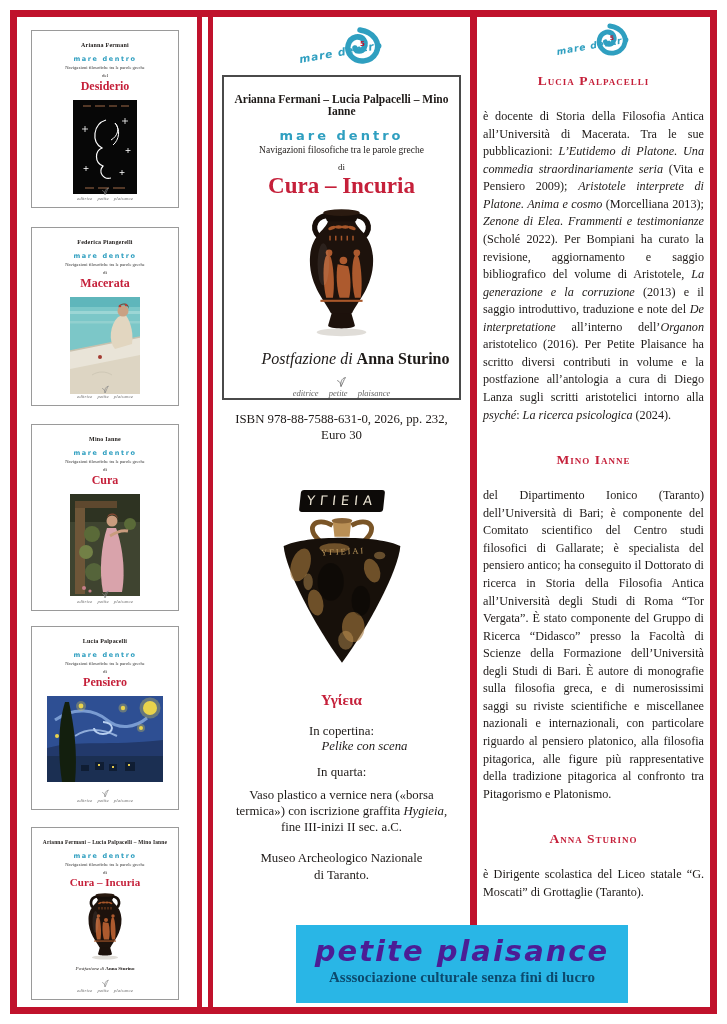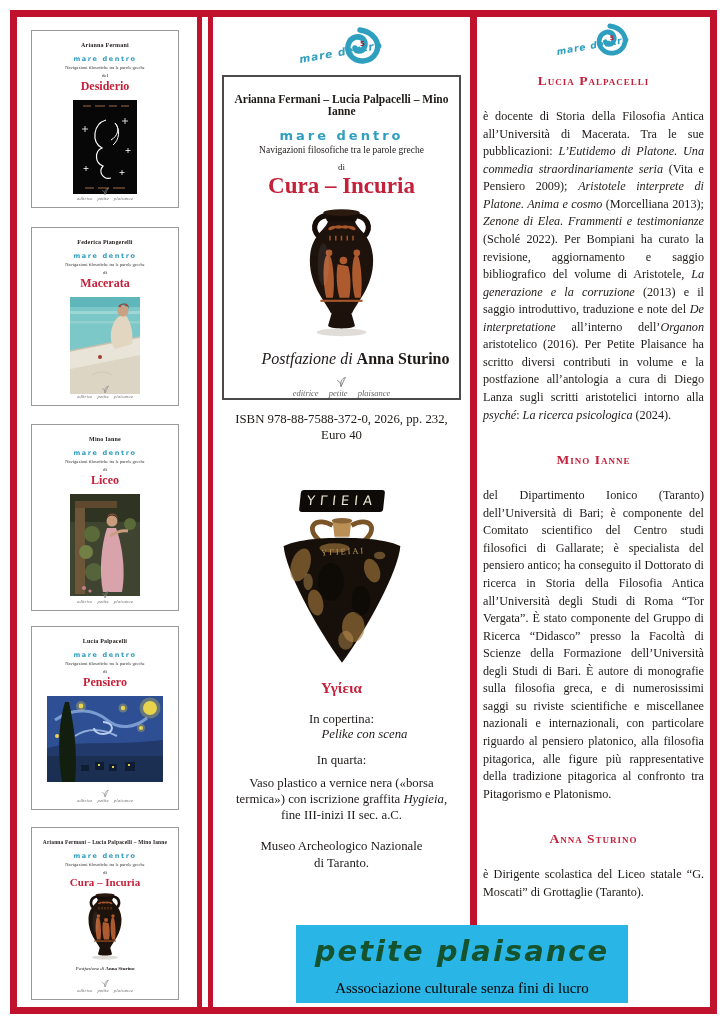--- a/index.html
+++ b/index.html
@@ -42,40 +42,40 @@
   .cb-art{margin-top:6px;display:block;}
   .cb-post{margin-top:11px;font-size:16px;margin-left:28px;}
   .cb-pub{margin-top:8px;}
   .cb-pub svg{display:block;margin:0 auto;}
   .cb-pub-text{font-size:8.5px;font-style:italic;color:#666;word-spacing:8px;}
   .isbn{margin-top:12px;font-size:12.8px;line-height:1.25;}
   .plaque{margin:46px auto 0;width:84px;height:22px;background:#0d0a08;border-radius:3px;
         color:#ece5d4;font-family:"DejaVu Sans","Liberation Sans",sans-serif;font-size:13px;
         letter-spacing:5px;line-height:22px;transform:skewX(-6deg);}
   .hyg-vase{display:block;margin:4px auto 0;}
-  .greek-cap{margin-top:4px;font-size:15px;font-weight:bold;color:#c5203a;}
+  .greek-cap{margin-top:16px;font-size:15px;font-weight:bold;color:#c5203a;}
   .cap-label{margin-top:15px;font-size:12.8px;}
   .cap-line{font-size:12.8px;line-height:1.25;padding-left:46px;}
   .quarta{margin:8px auto 0;width:232px;font-size:12.8px;line-height:1.25;}
   .museo{margin-top:14px;font-size:12.8px;line-height:1.3;text-align:center;}
 
   
   .col-right{position:absolute;left:477px;top:17px;width:233px;height:908px;text-align:center;}
   .bio-head{margin-top:12px;font-size:13.5px;font-weight:bold;color:#c5203a;
         font-variant:small-caps;letter-spacing:1px;}
   .bio-head.gap{margin-top:28px;}
   .bio-para{margin:19px 6px 0;font-size:12.2px;line-height:1.44;text-align:justify;
         hyphens:auto;-webkit-hyphens:auto;}
 
   
   .footer-box{position:absolute;left:296px;top:925px;width:332px;height:78px;background:#29b6e6;
         text-align:center;box-sizing:border-box;}
-  .brand{margin-top:9px;font-size:29px;font-style:italic;font-weight:600;color:#14532d;
+  .brand{margin-top:9px;font-size:29px;font-style:italic;font-weight:600;color:#4c1d95;
         letter-spacing:2px;font-family:"DejaVu Sans","Liberation Sans",sans-serif;}
-  .tagline{margin-top:12px;font-size:15px;font-weight:normal;color:#000000;}
+  .tagline{margin-top:1px;font-size:15px;font-weight:bold;color:#0c4a6e;}
 </style>
 </head>
 <body>
 
 <div class="page">
   <div class="frame"></div>
   <div class="divider-double"></div>
   <div class="divider-single"></div>
 
   <div class="col-left">
@@ -138,21 +138,21 @@
           </svg>
         <div class="bc-pub-text">editrice petite plaisance</div>
       </div>
     </div>
 
     <div class="book-card" style="top:407px;height:187px;">
       <div class="bc-author">Mino Ianne</div>
       <div class="bc-series">mare dentro</div>
       <div class="bc-sub">Navigazioni filosofiche tra le parole greche</div>
       <div class="bc-part">di</div>
-      <div class="bc-title">Liceo</div>
+      <div class="bc-title">Cura</div>
       <svg class="bc-art" width="70" height="102" viewBox="0 0 70 102">
         <rect width="70" height="102" fill="#3f4430"></rect>
         <rect width="70" height="28" fill="#2e3322"></rect>
         <rect x="5" y="10" width="10" height="90" fill="#6e5638"></rect>
         <rect x="5" y="7" width="42" height="7" fill="#5e482e"></rect>
         <circle cx="22" cy="40" r="8" fill="#5a6a38"></circle>
           <circle cx="16" cy="58" r="7" fill="#728046"></circle>
         <circle cx="24" cy="78" r="9" fill="#55643a"></circle>
           <circle cx="60" cy="30" r="6" fill="#5a6a38"></circle>
         <path d="M37 34 C31 52 29 78 33 98 L52 98 C56 76 52 50 46 34 Z" fill="#d9a3ab"></path>
@@ -305,22 +305,22 @@
       <div class="cb-post"><span style="font-style: italic;">Postfazione di </span><span style="font-weight: bold;">Anna Sturino</span></div>
       <div class="cb-pub">
         <svg width="16" height="12" viewBox="0 0 20 16">
             <path d="M10 14 C9 8 11 3 16 2 C13 6 13 9 10 14 M10 14 C10 10 8 7 5 6" stroke="#777" fill="none" stroke-width="1.2"></path>
           </svg>
         <div class="cb-pub-text">editrice petite plaisance</div>
       </div>
     </div>
 
     <div class="isbn">
-      <div>ISBN 978-88-7588-372-0, 2026, pp. 232,</div>
-      <div>Euro 40</div>
+      <div>ISBN 978-88-7588-631-0, 2026, pp. 232,</div>
+      <div>Euro 30</div>
     </div>
 
     <div class="plaque">ΥΓΙΕΙΑ</div>
 
     <svg class="hyg-vase" width="152" height="160" viewBox="0 0 160 170">
       <path d="M70 10 C52 0 40 12 56 26" stroke="#7a5527" stroke-width="5" fill="none"></path>
       <path d="M90 10 C108 0 120 12 104 26" stroke="#7a5527" stroke-width="5" fill="none"></path>
       <path d="M70 4 L90 4 L88 22 L72 22 Z" fill="#b98f55"></path>
       <ellipse cx="80" cy="5" rx="11" ry="3" fill="#8a6437"></ellipse>
       <path d="M18 32 C40 20 120 20 142 32 C140 58 108 118 80 156 C52 118 20 58 18 32 Z" fill="#17100a"></path>

